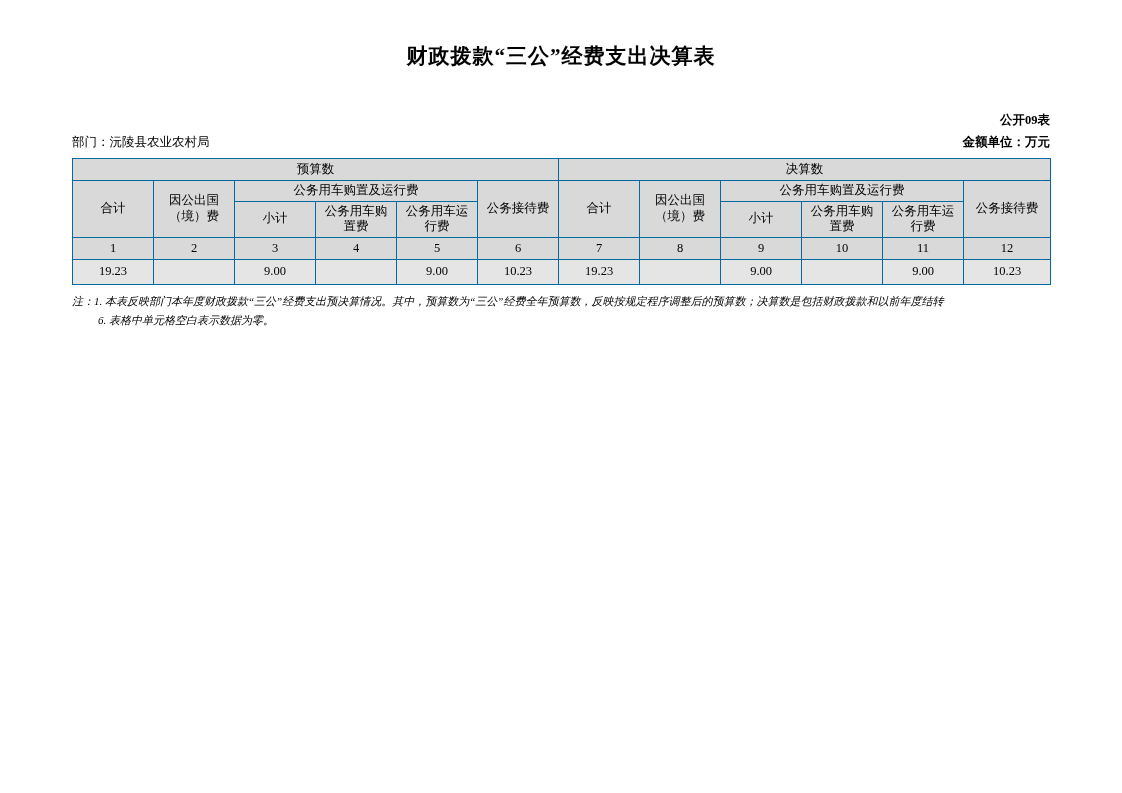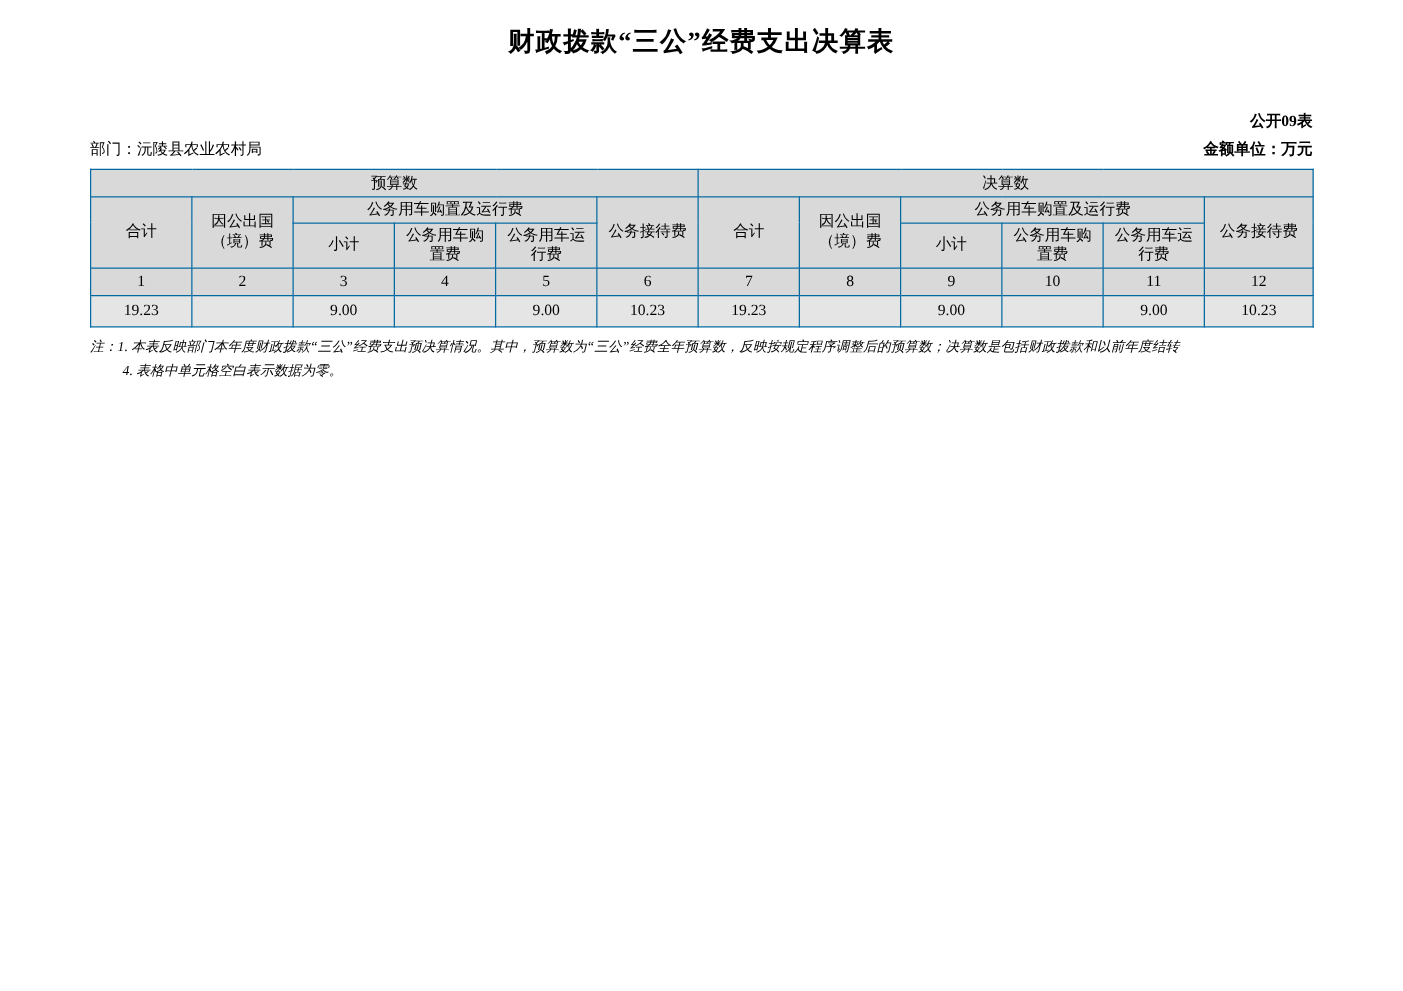--- a/index.html
+++ b/index.html
@@ -19,21 +19,21 @@
     position: relative;
     width: 1122px;
     height: 793px;
     box-sizing: border-box;
   }
   .doc-title {
     text-align: center;
     font-size: 21px;
     font-weight: bold;
     letter-spacing: 1px;
-    margin-top: 19px;
+    margin-top: 42px;
     font-family: "Liberation Serif", "DejaVu Serif", serif;
   }
   .form-code {
     position: absolute;
     right: 72px;
     top: 70px;
     font-size: 12.5px;
     font-family: "Liberation Serif", "DejaVu Serif", serif;
     font-weight: bold;
   }
@@ -192,16 +192,16 @@
         <td>9.00</td>
         <td></td>
         <td>9.00</td>
         <td>10.23</td>
       </tr>
     </tbody>
   </table>
 
   <div class="notes">
     <p class="indent">注：1. 本表反映部门本年度财政拨款“三公”经费支出预决算情况。其中，预算数为“三公”经费全年预算数，反映按规定程序调整后的预算数；决算数是包括财政拨款和以前年度结转</p>
-    <p class="indent2">4. 表格中单元格空白表示数据为零。</p>
+    <p class="indent2">6. 表格中单元格空白表示数据为零。</p>
   </div>
 
 </div>
 
 </body></html>

